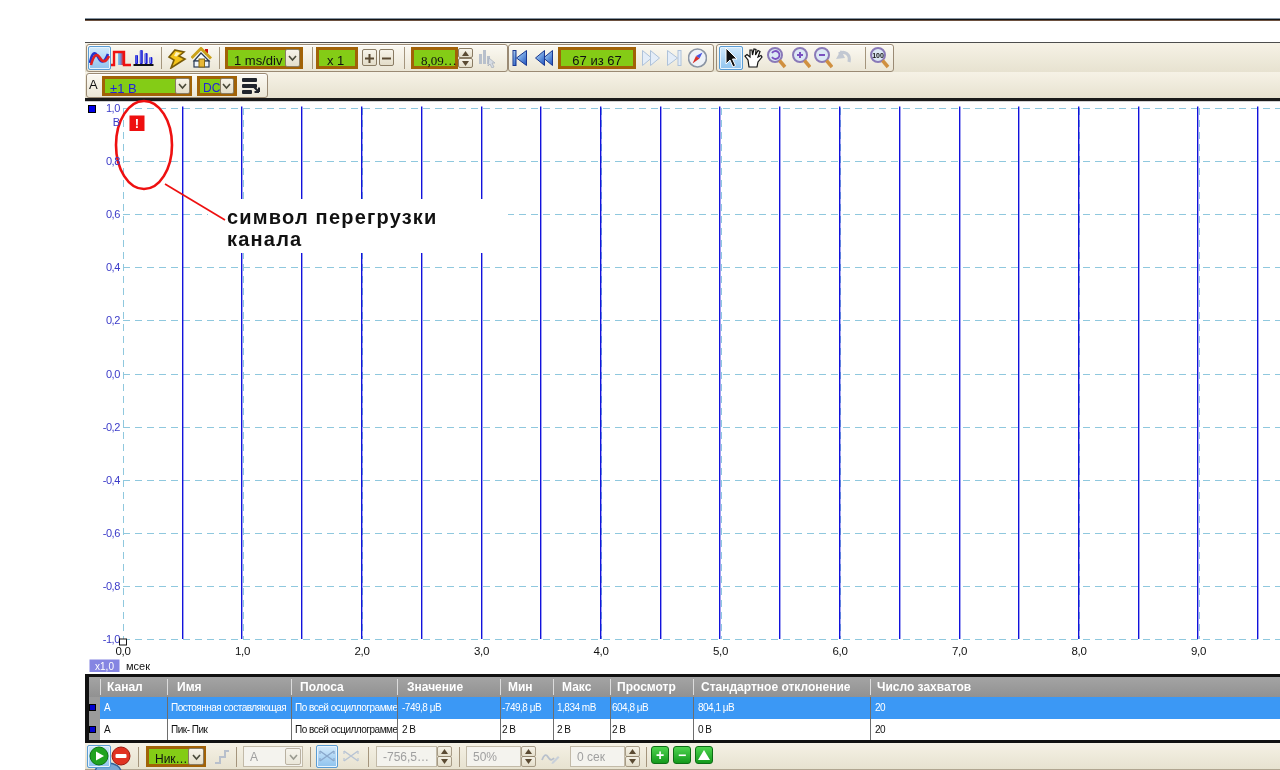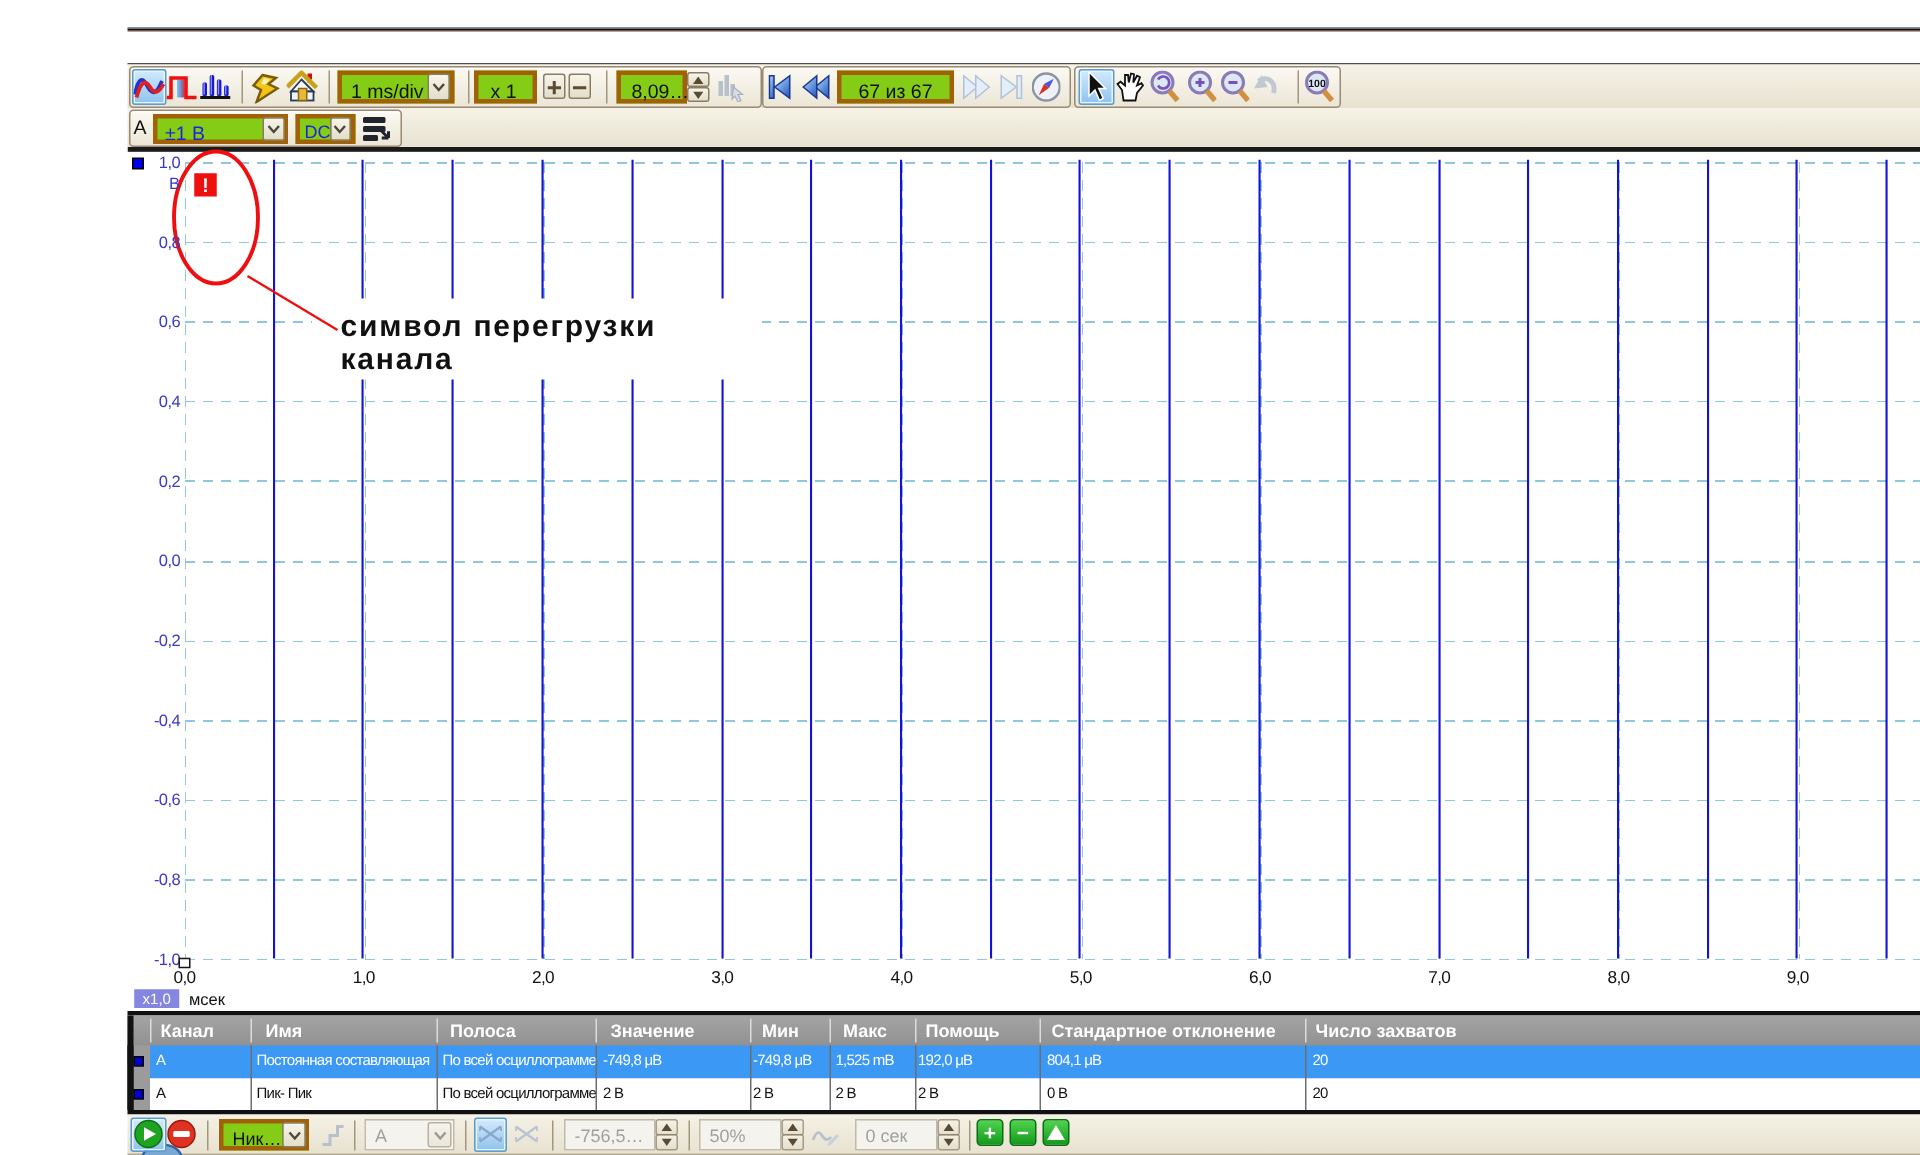--- a/index.html
+++ b/index.html
@@ -112,21 +112,21 @@
 <div class="field abs" style="left:231px;top:47px;width:42px;height:22px;padding:3px 0 0 8px;">x 1</div>
 <div class="spin abs" style="left:277px;top:49px;width:15px;height:17px;"></div>
 <svg class="abs" style="left:280px;top:54px" width="9" height="9" viewBox="0 0 9 9">
       <path d="M4.5 0 L4.5 9 M0 4.5 L9 4.5" stroke="#5a4a32" stroke-width="2"></path>
     </svg>
 <div class="spin abs" style="left:294px;top:49px;width:15px;height:17px;"></div>
 <svg class="abs" style="left:297px;top:54px" width="9" height="9" viewBox="0 0 9 9">
       <path d="M0 4.5 L9 4.5" stroke="#5a4a32" stroke-width="2"></path>
     </svg>
 <div class="sep abs" style="left:319px;top:47px;height:22px;"></div>
-<div class="field abs" style="left:326px;top:47px;width:47px;height:22px;padding:3px 0 0 7px;">8,09…</div>
+<div class="field abs" style="left:326px;top:47px;width:47px;height:22px;padding:3px 0 0 7px;font-family:Liberation Serif, serif;">8,09…</div>
 <div class="spin abs" style="left:373px;top:48px;width:15px;height:10px;"></div>
 <svg class="abs" style="left:377px;top:51px" width="7" height="5" viewBox="0 0 7 5">
       <polygon points="3.5,0 7,5 0,5" fill="#5a4a32"></polygon>
     </svg>
 <div class="spin abs" style="left:373px;top:58px;width:15px;height:10px;"></div>
 <svg class="abs" style="left:377px;top:61px" width="7" height="5" viewBox="0 0 7 5">
       <polygon points="0,0 7,0 3.5,5" fill="#5a4a32"></polygon>
     </svg>
 <svg class="abs" style="left:392px;top:48px" width="22" height="20" viewBox="0 0 22 20">
       <rect x="2" y="6" width="3" height="10" fill="#b8c0cc"></rect>
@@ -292,36 +292,36 @@
 <text x="41" y="572" font-family="Liberation Sans" font-size="11" fill="#111">мсек</text>
 </svg></div>
 <div id="tbl-border" class="abs"></div>
 <div id="thead" class="abs">
 <div style="left:22px">Канал</div>
 <div style="left:92px">Имя</div>
 <div style="left:215px">Полоса</div>
 <div style="left:322px">Значение</div>
 <div style="left:423px">Мин</div>
 <div style="left:477px">Макс</div>
-<div style="left:532px">Помощь</div>
+<div style="left:532px">Просмотр</div>
 <div style="left:616px">Стандартное отклонение</div>
 <div style="left:792px">Число захватов</div>
 </div>
 <div id="rowmark" class="abs">
       <div class="abs" style="left:0px;top:7px;width:7px;height:7px;background:#0000d0;border:1px solid #000;"></div>
       <div class="abs" style="left:0px;top:29px;width:7px;height:7px;background:#0000d0;border:1px solid #000;"></div>
     </div>
 <div id="row1" class="abs">
 <div class="cell" style="left:4px">A</div>
 <div class="cell" style="left:71px">Постоянная составляющая</div>
 <div class="cell" style="left:195px">По всей осциллограмме</div>
 <div class="cell" style="left:302px">-749,8 μВ</div>
 <div class="cell" style="left:402px">-749,8 μВ</div>
-<div class="cell" style="left:457px">1,525 mВ</div>
-<div class="cell" style="left:512px">192,0 μВ</div>
+<div class="cell" style="left:457px">1,834 mВ</div>
+<div class="cell" style="left:512px">604,8 μВ</div>
 <div class="cell" style="left:598px">804,1 μВ</div>
 <div class="cell" style="left:775px">20</div>
 </div>
     <div id="row2" class="abs">
 <div class="cell" style="left:4px">A</div>
 <div class="cell" style="left:71px">Пик- Пик</div>
 <div class="cell" style="left:195px">По всей осциллограмме</div>
 <div class="cell" style="left:302px">2 В</div>
 <div class="cell" style="left:402px">2 В</div>
 <div class="cell" style="left:457px">2 В</div>

